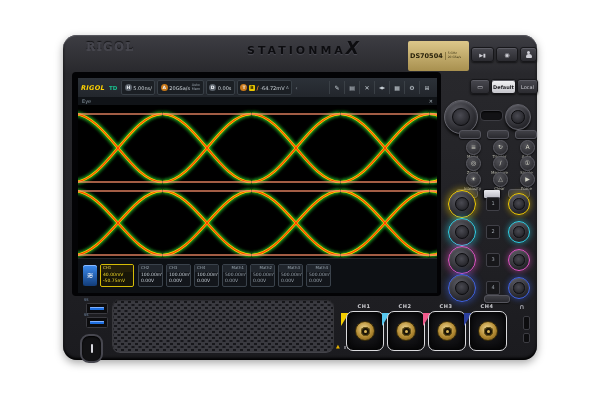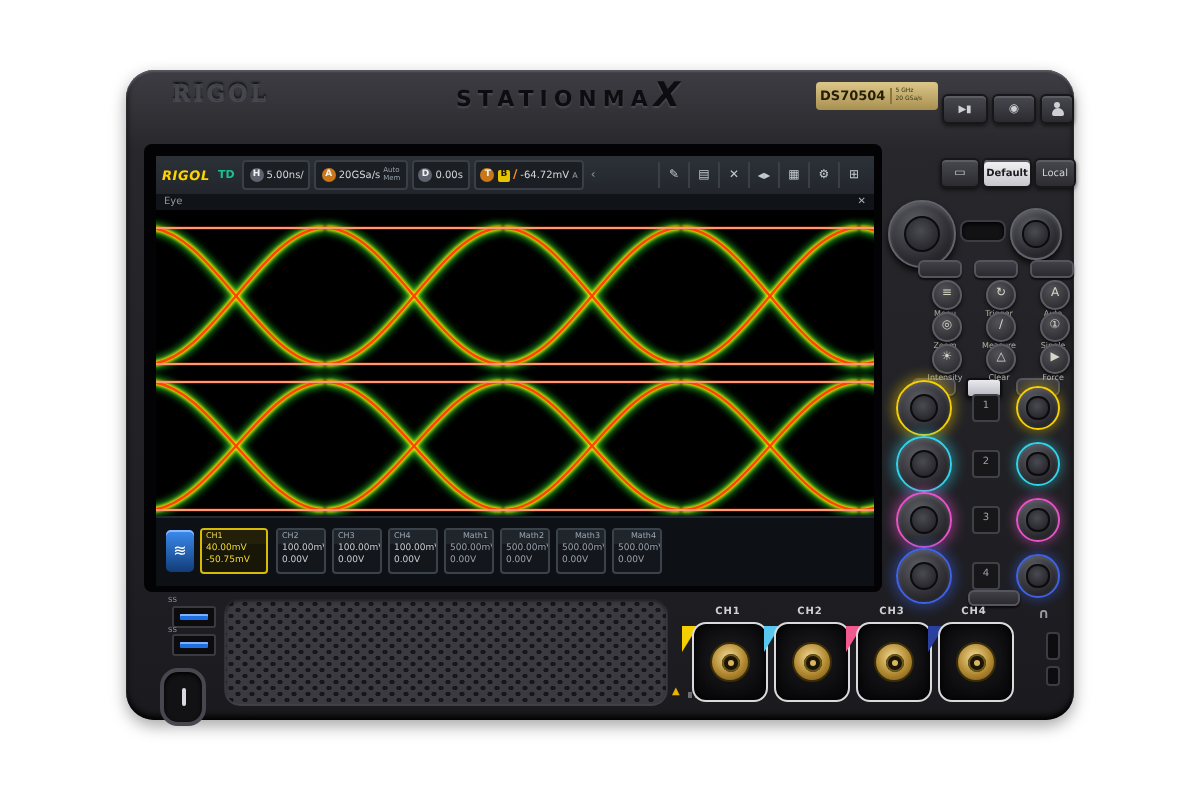--- a/index.html
+++ b/index.html
@@ -6,25 +6,25 @@
   #stage{position:relative;width:600px;height:400px;background:#ffffff;overflow:hidden;
          font-family:"DejaVu Sans",sans-serif;}
 
   
   .device{position:absolute;left:63px;top:35px;width:474px;height:325px;border-radius:14px;
           background:linear-gradient(180deg,#3d3d43 0%,#28282c 12%,#222226 55%,#1b1b1f 100%);
           box-shadow:inset 0 1px 1px #5a5a62,inset 0 -2px 3px #000,0 3px 8px rgba(0,0,0,.35);}
   .brand{position:absolute;left:86px;top:40px;font-family:"DejaVu Serif",serif;font-weight:bold;
          font-size:11px;letter-spacing:1.5px;color:#45454d;
          text-shadow:0 1px 0 rgba(110,110,120,.35),0 -1px 1px rgba(0,0,0,.7);}
-  .series{position:absolute;left:228px;top:38px;width:150px;text-align:left;font-weight:bold;
+  .series{position:absolute;left:228px;top:38px;width:150px;text-align:center;font-weight:bold;
           font-size:11px;letter-spacing:3px;color:#0d0d10;
           text-shadow:0 1px 1px rgba(100,100,112,.5);}
   .series .sx{font-size:17px;font-style:italic;letter-spacing:0;}
-  .badge{position:absolute;left:408px;top:41px;width:61px;height:14px;border-radius:2px;
+  .badge{position:absolute;left:408px;top:41px;width:61px;height:30px;border-radius:2px;
          background:linear-gradient(180deg,#dcc78a,#a8904f);display:flex;align-items:center;
          padding:0 2px;box-sizing:border-box;gap:2px;}
   .badge .model{font-size:6.5px;font-weight:bold;color:#261f08;}
   .badge .specs{border-left:1px solid #8a7840;padding-left:2px;display:flex;flex-direction:column;}
   .badge .specs i{font-style:normal;font-size:3px;line-height:3.6px;color:#3c3414;}
 
   
   .tbtn{position:absolute;border-radius:3px;color:#cfcfd6;display:flex;align-items:center;
         justify-content:center;background:linear-gradient(180deg,#48484f,#2b2b30);
         border:1px solid #17171a;box-shadow:inset 0 1px 0 #5c5c64,0 1px 2px #0009;

